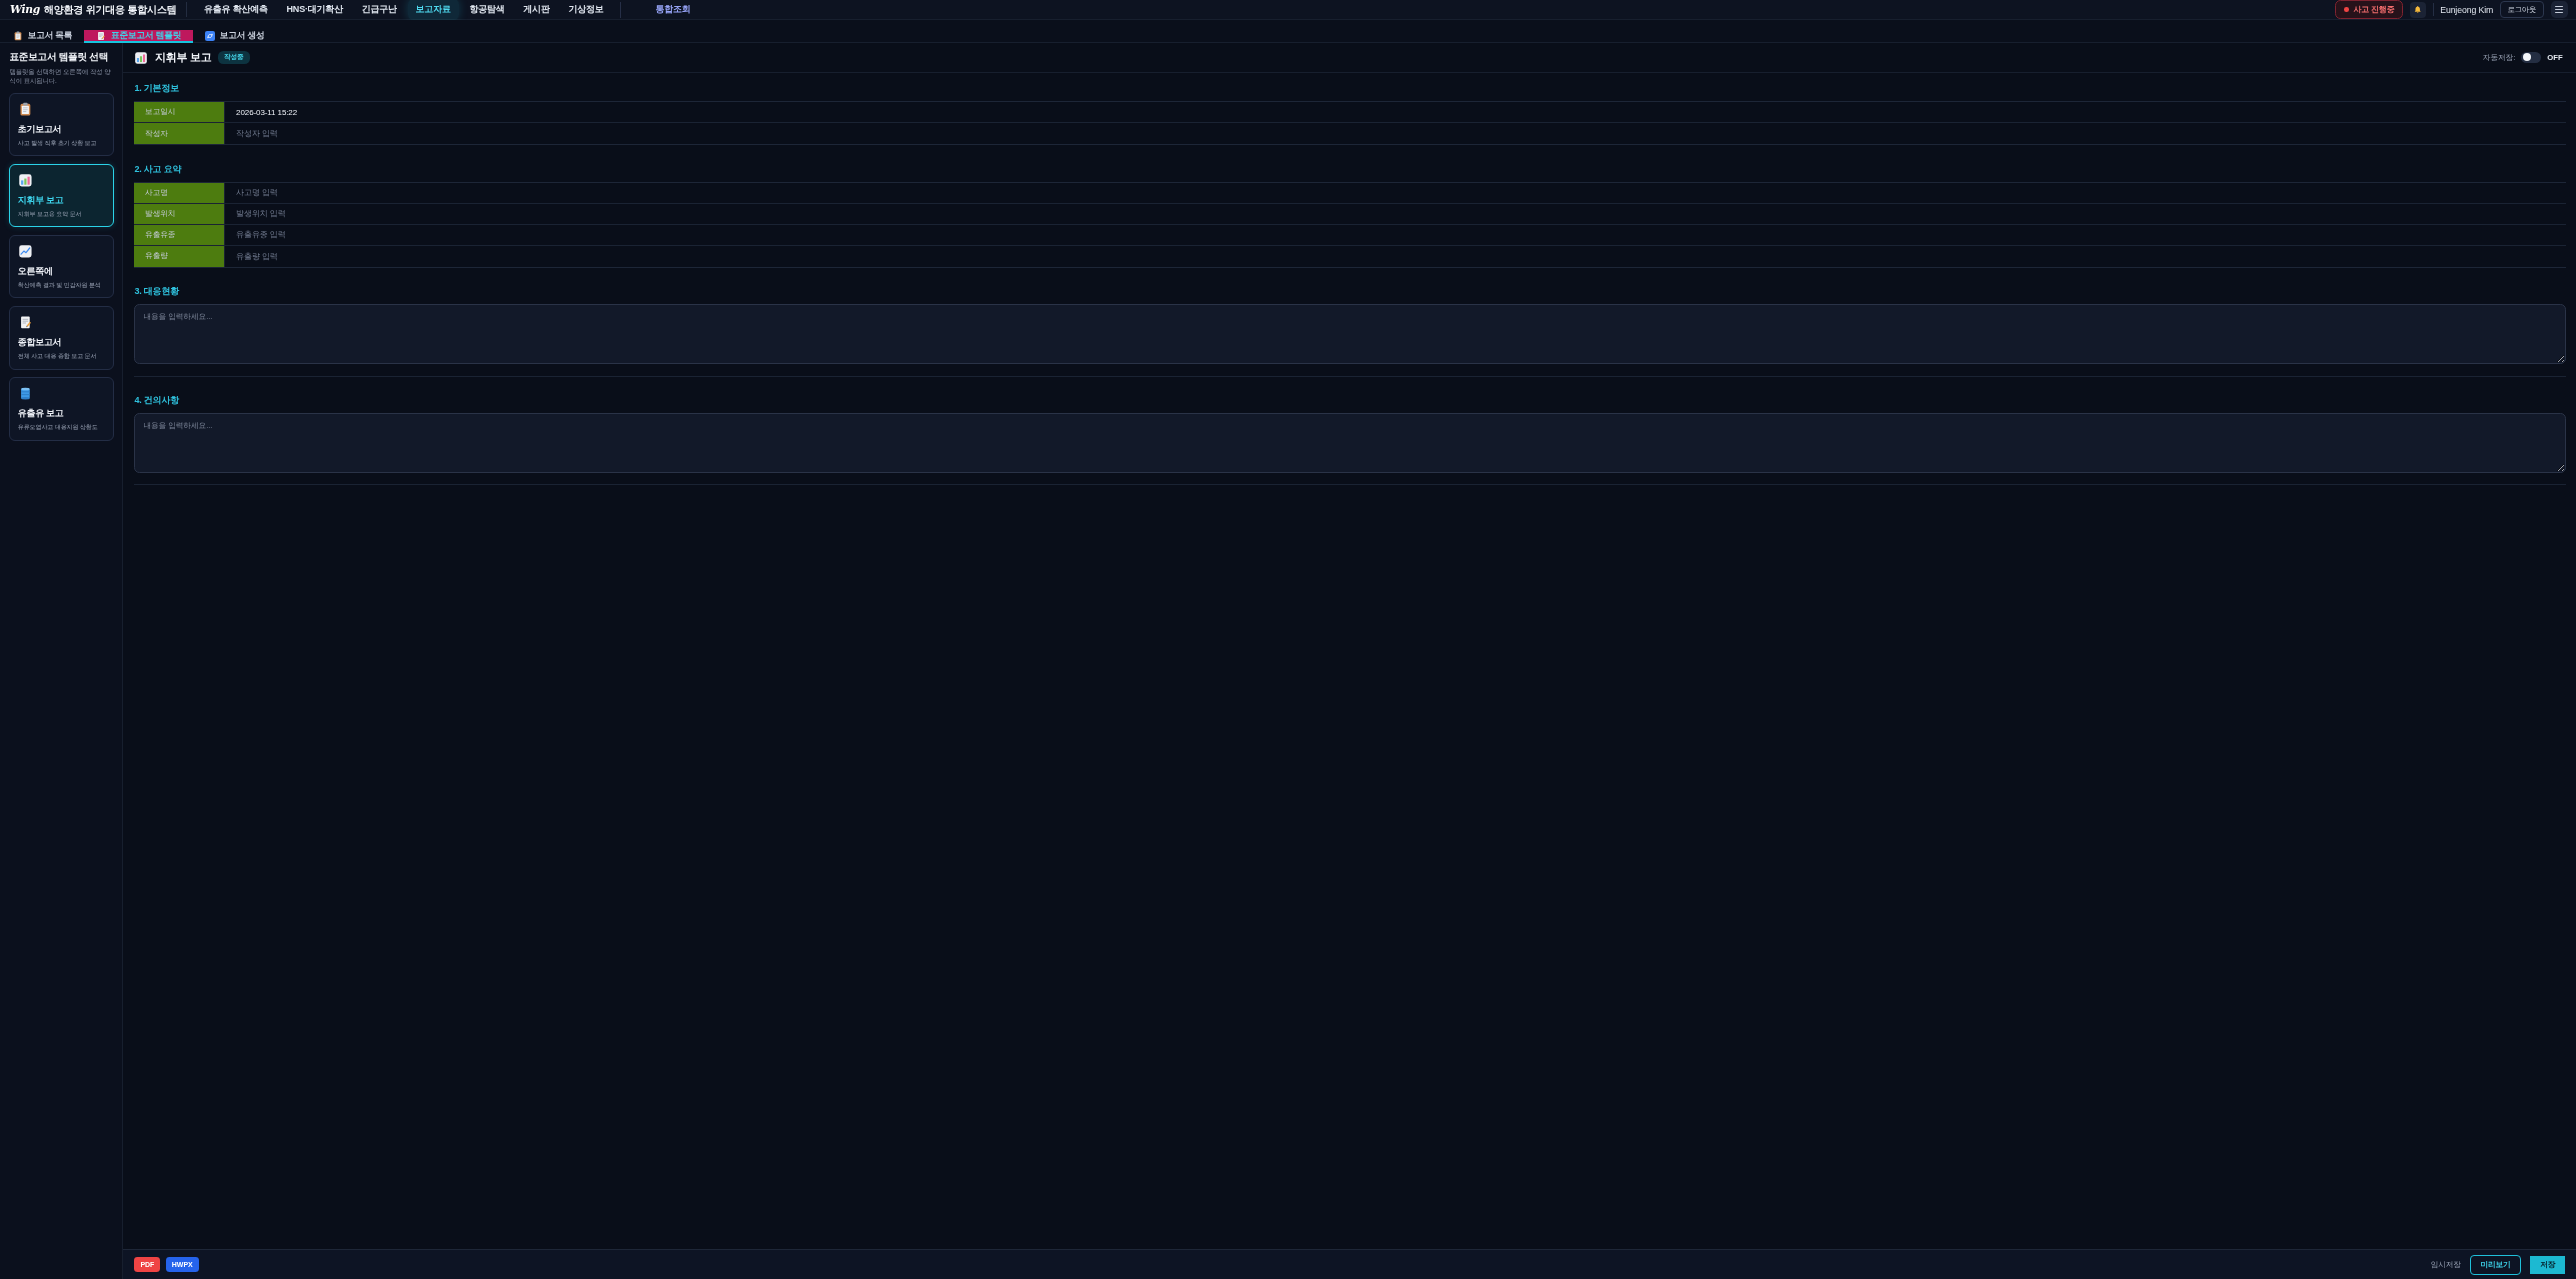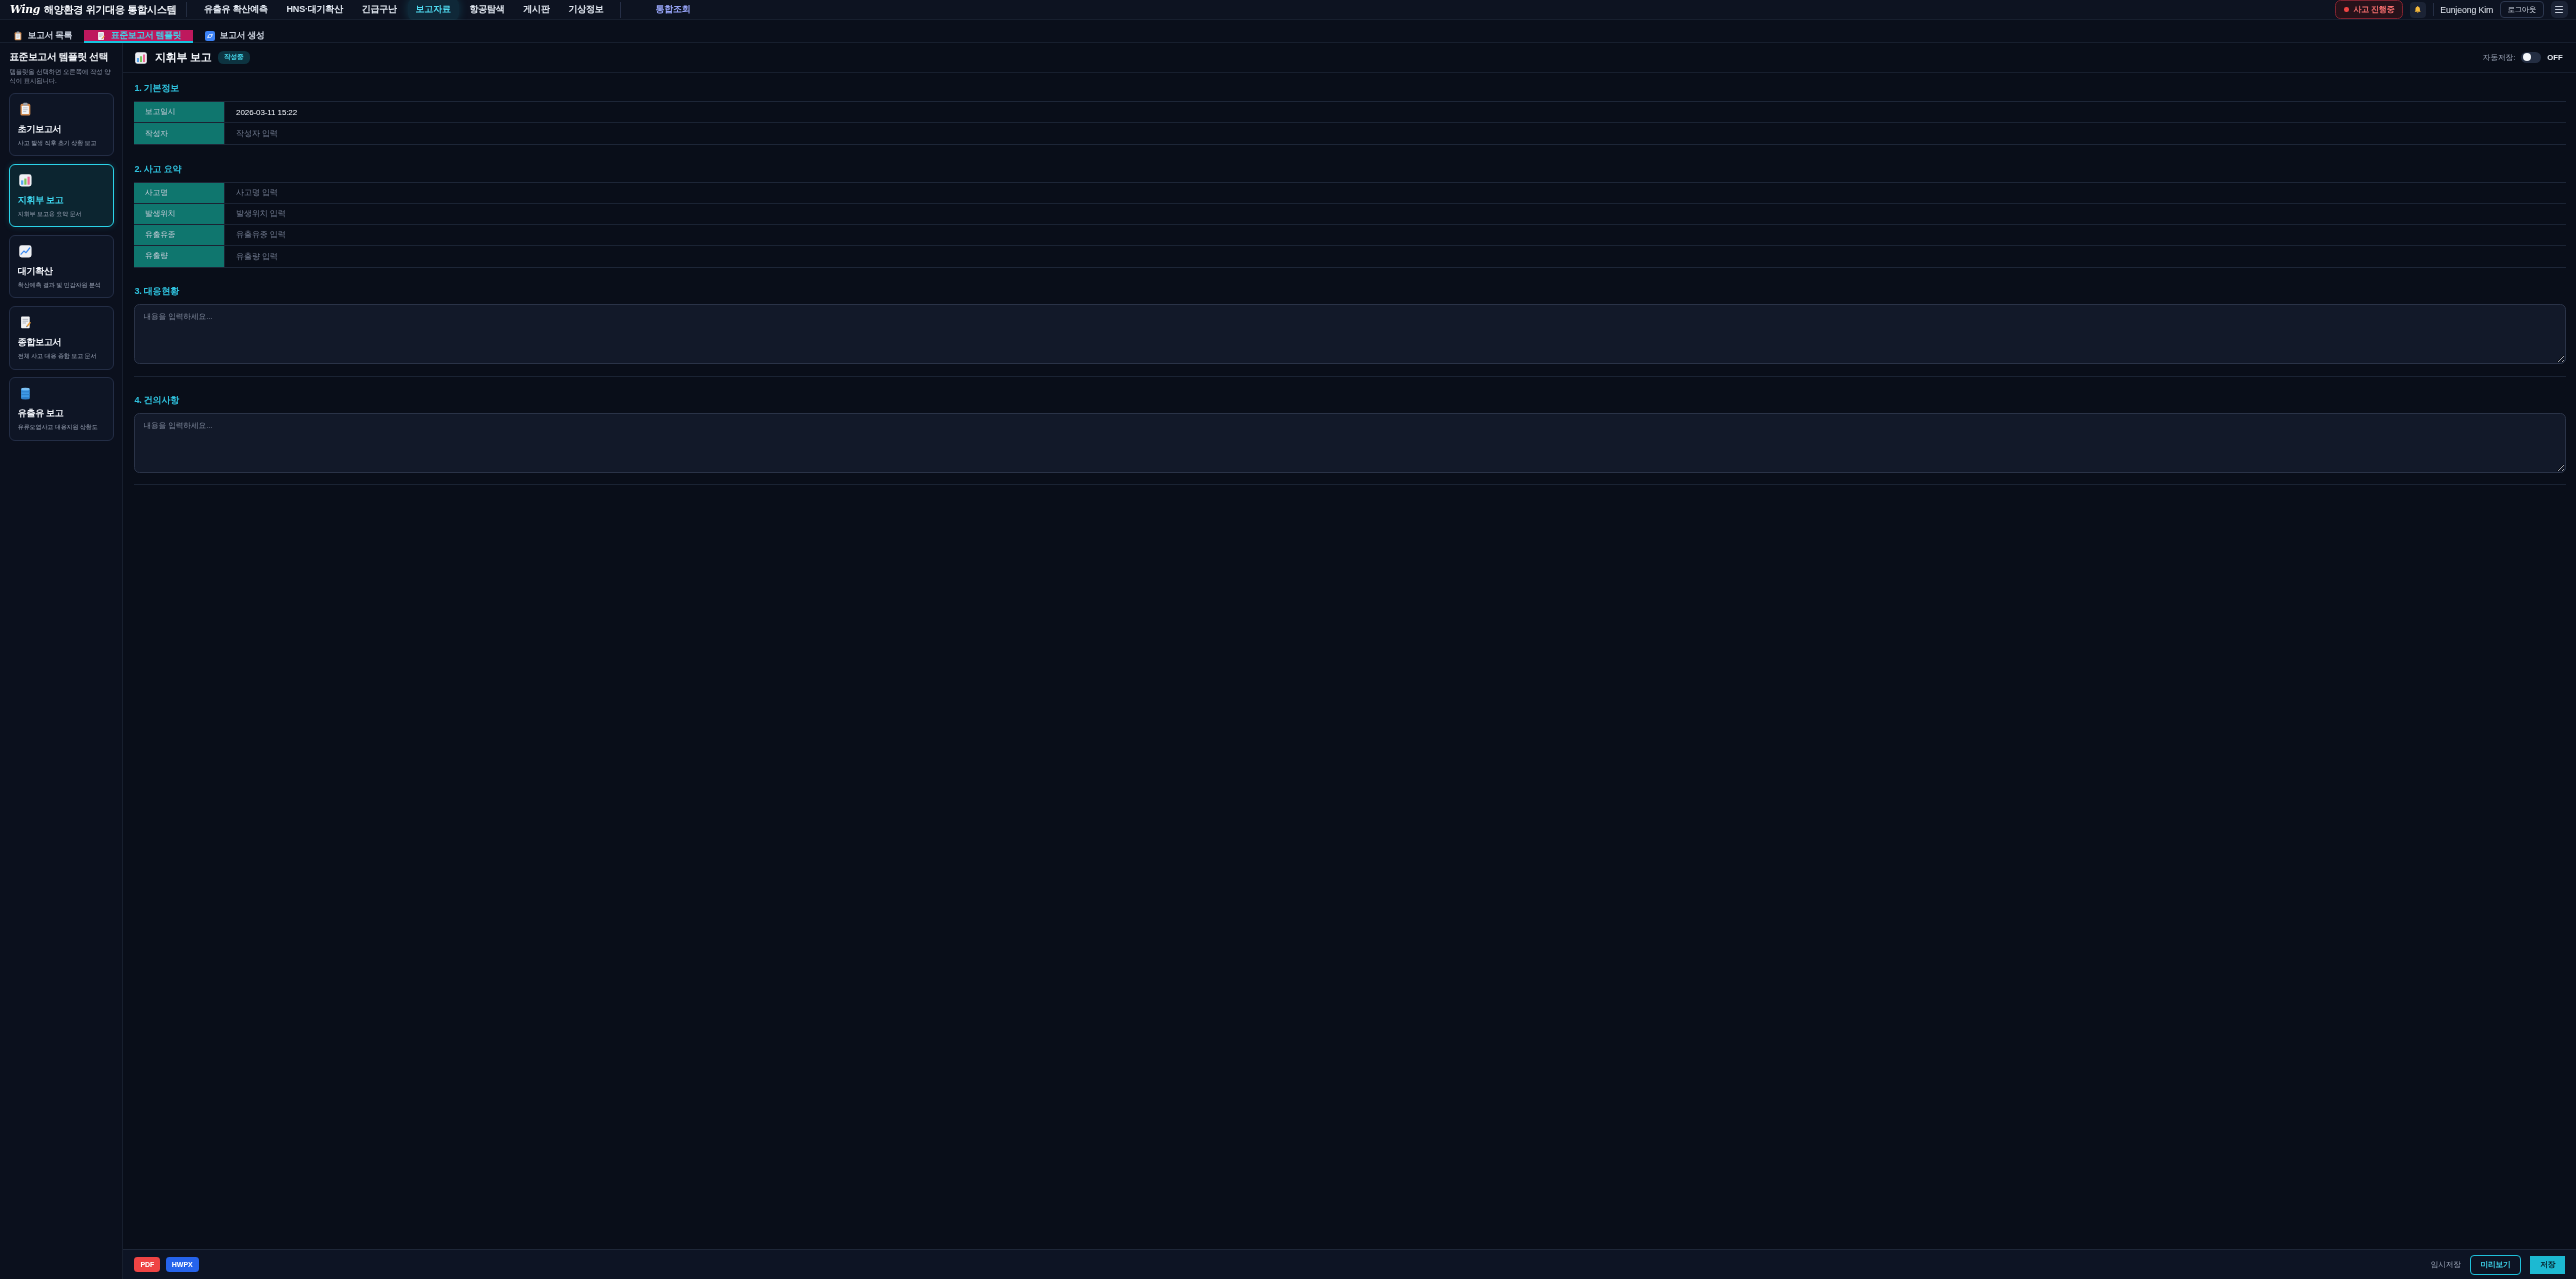--- a/index.html
+++ b/index.html
@@ -81,21 +81,21 @@
   .autosave-state{ font-size:7.7px; font-weight:700; color:#e7ebf2; }
 
   .content{ flex:1; overflow-y:auto; padding:9.4px 10px 13.4px 11.4px; }
   .section-heading{ font-size:9px; font-weight:700; color:#2fc1dd; letter-spacing:-0.2px; margin-bottom:6px; }
   .section{ margin-bottom:17.4px; }
   .section.with-divider{ border-bottom:0.7px solid #1a2333; padding-bottom:9.4px; }
 
   .ftable{ border-top:0.7px solid #1d2637; border-bottom:0.7px solid #1d2637; }
   .frow{ display:flex; align-items:stretch; height:21px; border-bottom:0.7px solid #1a2333; }
   .frow:last-child{ border-bottom:none; }
-  .fcell-label{ width:91px; flex-shrink:0; background:#0f766e; display:flex; align-items:center;
+  .fcell-label{ width:91px; flex-shrink:0; background:#4d7c0f; display:flex; align-items:center;
     padding-left:10.7px; font-size:7.7px; color:#c3cad6; letter-spacing:-0.1px; border-right:0.7px solid #1a2333; }
   .fcell-value{ flex:1; display:flex; align-items:center; }
   .fcell-value input{ width:100%; height:100%; background:transparent; border:none; outline:none;
     color:#eef1f7; font-size:8px; padding:0 10.7px; font-family:inherit; letter-spacing:-0.1px; }
   .fcell-value input::placeholder{ color:#707a8e; }
 
   .ftextarea{ width:100%; height:60px; background:#121929; border:0.7px solid #2a3347;
     border-radius:5.4px; padding:6.7px 8px; color:#e6eaf1; font-size:7.7px; resize:vertical;
     outline:none; font-family:inherit; letter-spacing:-0.1px; }
   .ftextarea::placeholder{ color:#7d8699; }
@@ -228,21 +228,21 @@
       </svg>
       <div class="card-title">지휘부 보고</div>
       <div class="card-desc">지휘부 보고용 요약 문서</div>
     </div>
 
     <div class="card">
       <svg class="card-icon" viewBox="0 0 24 24">
         <rect x="2" y="2" width="20" height="20" rx="4" fill="#eef0f4"></rect>
         <polyline points="5,16.5 9.5,11.5 13,14 19,6.5" stroke="#3f8df2" stroke-width="2" fill="none" stroke-linecap="round" stroke-linejoin="round"></polyline>
       </svg>
-      <div class="card-title">대기확산</div>
+      <div class="card-title">오른쪽에</div>
       <div class="card-desc">확산예측 결과 및 민감자원 분석</div>
     </div>
 
     <div class="card">
       <svg class="card-icon" viewBox="0 0 24 24">
         <rect x="5" y="2.5" width="14" height="19" rx="1.5" fill="#f2f3f5"></rect>
         <g stroke="#9ca3af" stroke-width="1.2">
             <line x1="7.5" y1="7" x2="16.5" y2="7"></line>
             <line x1="7.5" y1="10" x2="16.5" y2="10"></line>
             <line x1="7.5" y1="13" x2="13" y2="13"></line>

